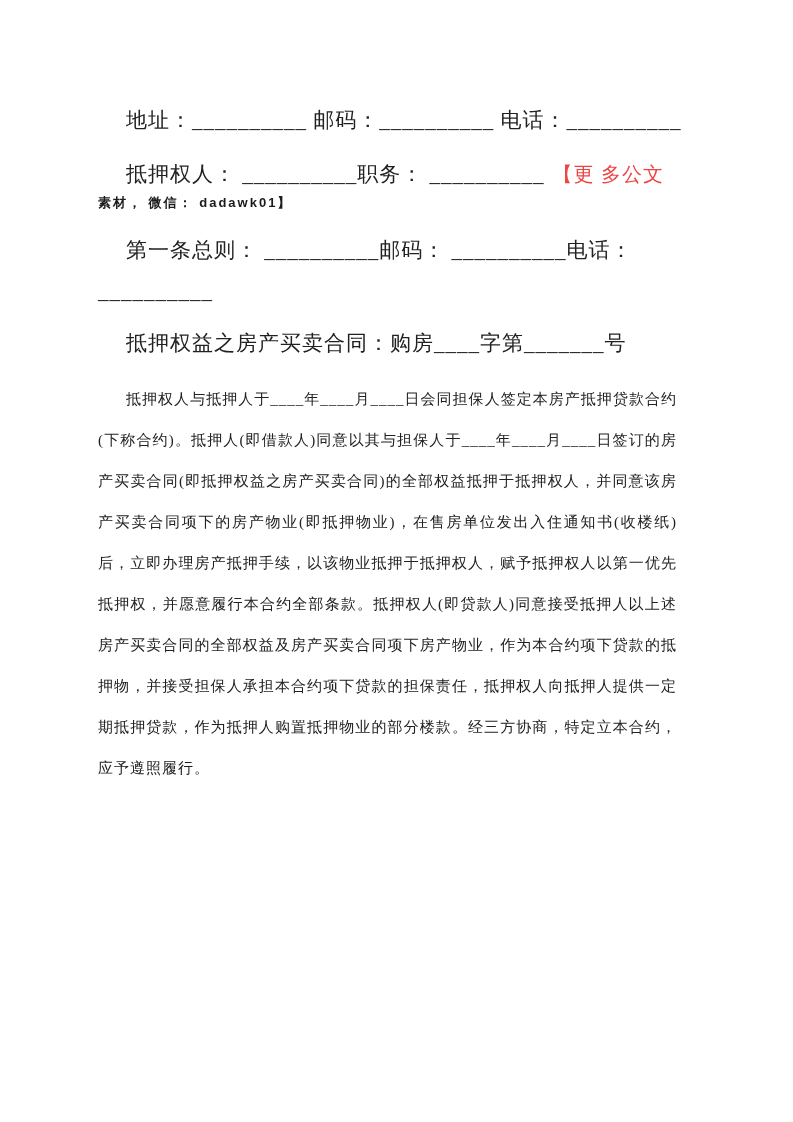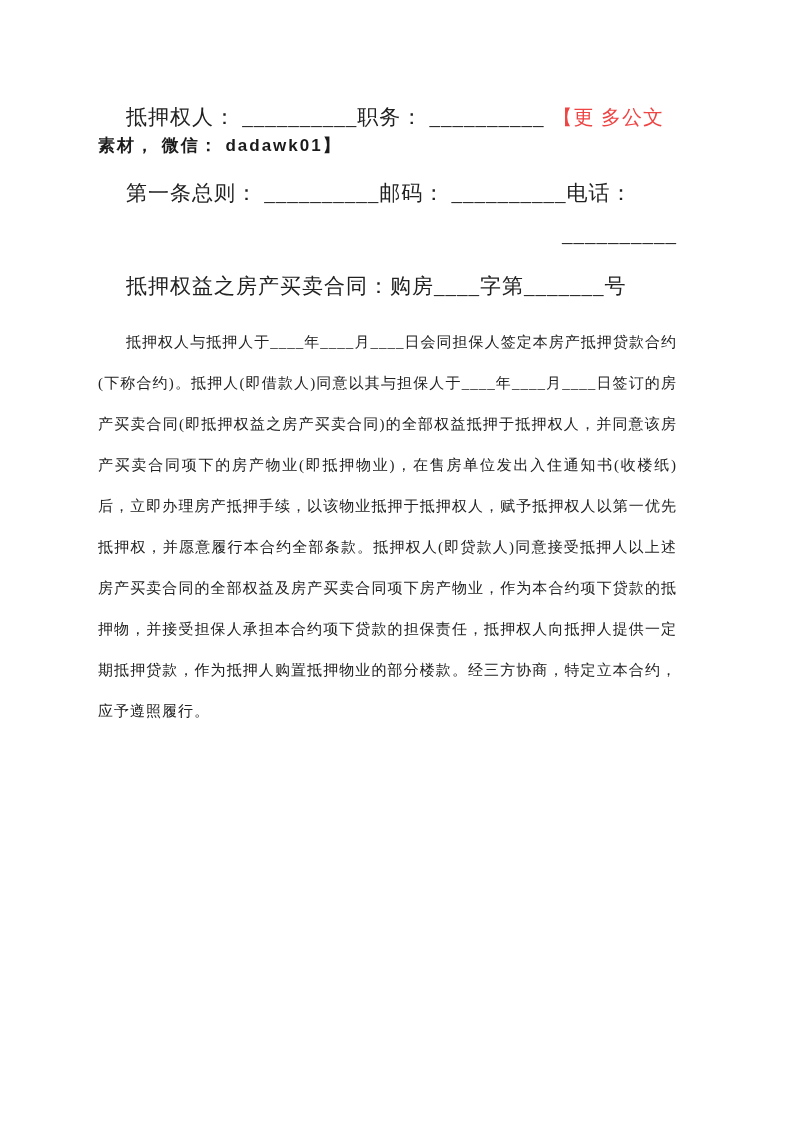--- a/index.html
+++ b/index.html
@@ -33,47 +33,48 @@
   .p-legalrep     { line-height: 34px; margin-bottom: 0; }
   .promo-inline {
     font-family: "Liberation Sans", "DejaVu Sans", sans-serif;
     font-size: 20px;
     letter-spacing: 1px;
     margin-left: 8px;
     color: #ef4444;
   }
   .p-promo-wrap {
     font-family: "Liberation Sans", "DejaVu Sans", sans-serif;
-    font-size: 17px;
+    font-size: 13px;
     line-height: 24px;
     letter-spacing: 2px;
     font-weight: 600;
     color: #1b1b1b;
     margin: 0 0 15px 0;
     white-space: nowrap;
   }
   .p-property     { margin-bottom: 0; }
-  .p-property-2   { margin-bottom: 11px; text-align: right; }
+  .p-property-2   { margin-bottom: 11px; }
   .p-contractno   { margin-bottom: 15px; }
   .p-heading      { margin-bottom: 17px; }
   .clause {
     font-size: 15px;
     line-height: 41px;
     letter-spacing: 1px;
     text-align: justify;
     text-indent: 28px;
     margin: 0;
     color: #212121;
   }
 </style>
 </head>
 <body>
 
 <div class="page">
 
+  <p class="line indent p-address">地址：__________ 邮码：__________ 电话：__________</p>
 
   <p class="line indent p-legalrep"><span>抵押权人： __________职务： __________</span><span class="promo-inline">【更 多公文</span></p>
 
   <p class="p-promo-wrap">素材， 微信： dadawk01】</p>
 
   <p class="line indent p-property">第一条总则： __________邮码： __________电话：</p>
 
   <p class="line p-property-2">__________</p>
 
   <p class="line indent p-contractno">抵押权益之房产买卖合同：购房____字第_______号</p>

